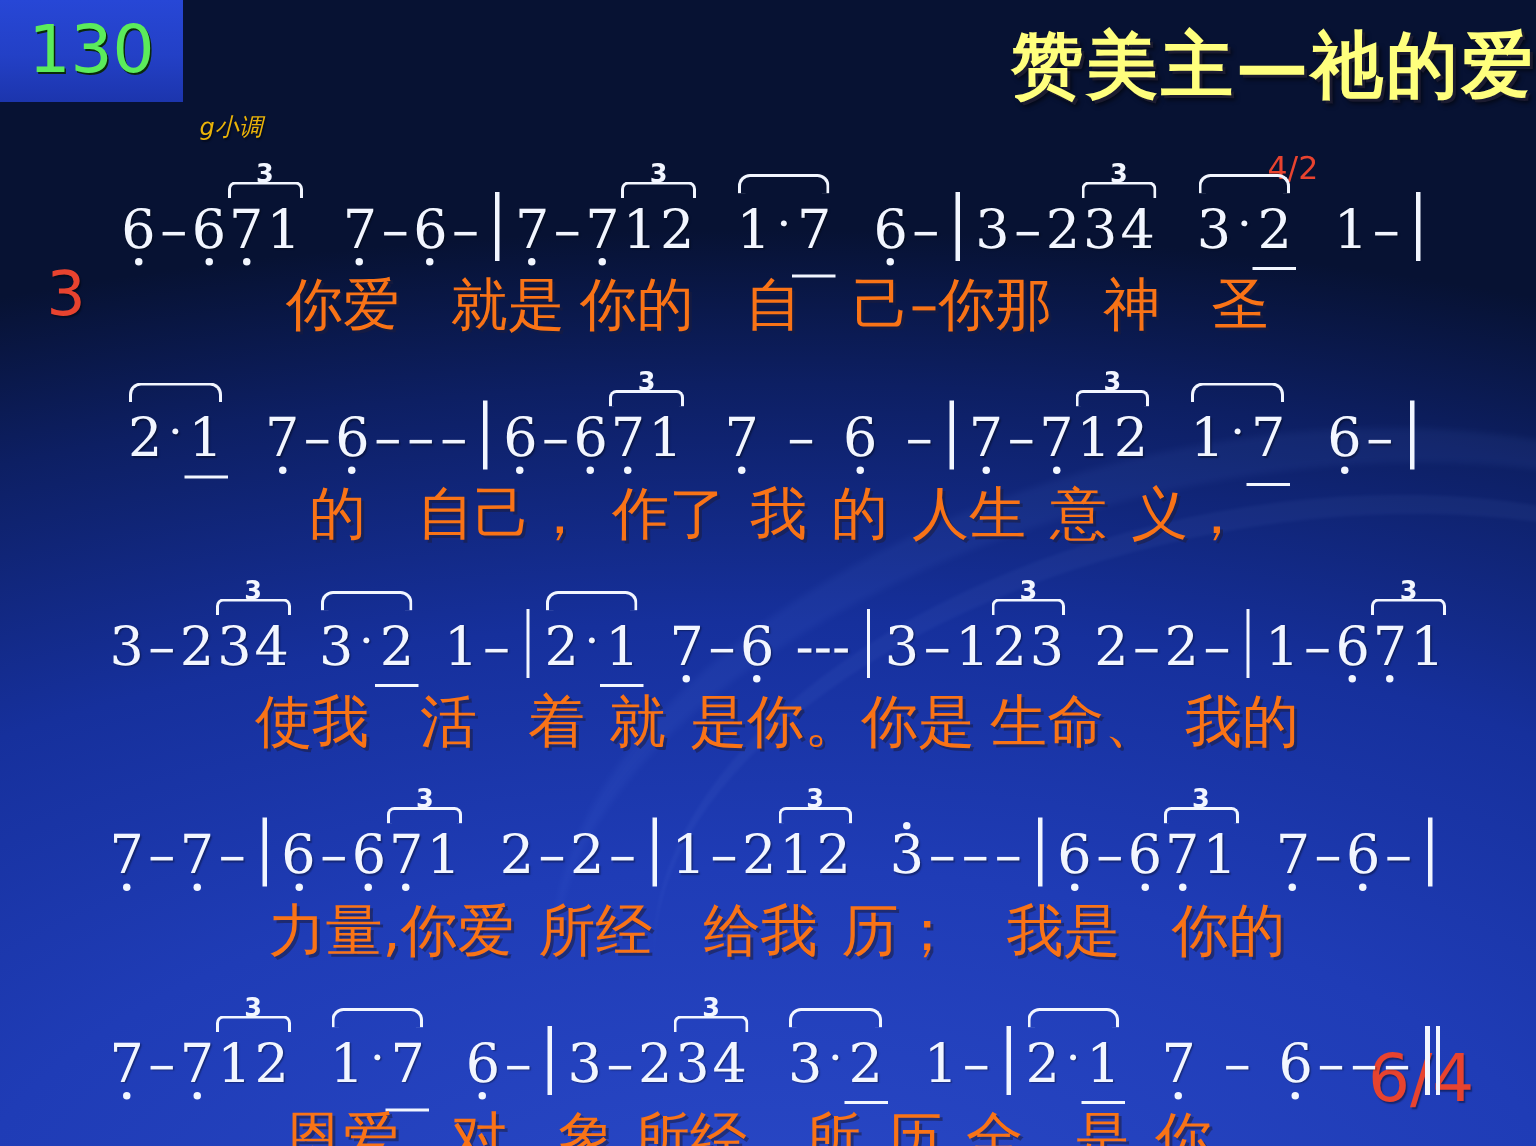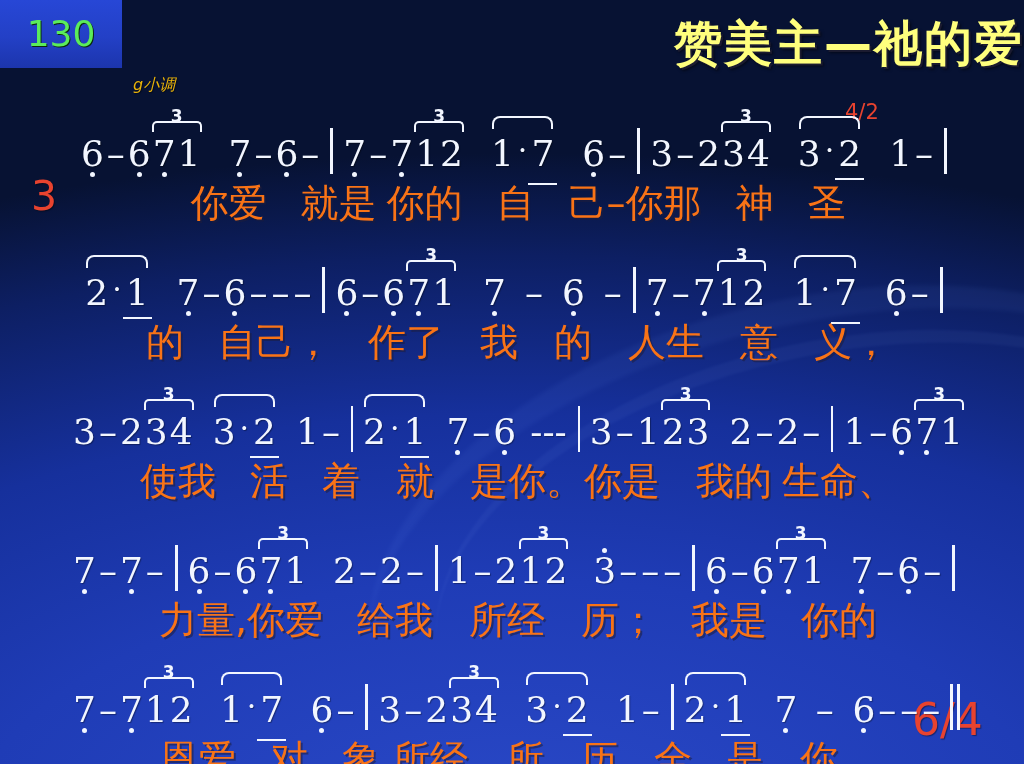--- a/index.html
+++ b/index.html
@@ -34,21 +34,21 @@
     transform:rotate(-12deg);
     filter:blur(1px);
   }
   
   #hymn-number-box{
     position:absolute; left:0; top:0; width:122px; height:68px;
     background:linear-gradient(180deg,#2747d6 0%,#2340c6 55%,#1c35ad 100%);
     display:flex; align-items:center; justify-content:center;
   }
   #hymn-number{
-    font-size:36px; color:#5bec5b; line-height:1;
+    font-size:44px; color:#5bec5b; line-height:1;
     font-family:"DejaVu Sans","Liberation Sans",sans-serif;
     text-shadow:1px 1px 0 #0a2a0a;
   }
   #song-title{
     position:absolute; left:0; right:0; top:12px;
     text-align:right;
     font-size:48px; font-weight:bold; letter-spacing:2px;
     color:#ffff7d;
     text-shadow:2px 2px 0 #1b1b30, 3px 3px 3px rgba(0,0,0,.55);
   }
@@ -162,21 +162,21 @@
   .lyric{
     display:inline-block;
     font-size:38px;
     line-height:46px;
     color:#f97316;
     font-family:"DejaVu Sans","Liberation Sans",sans-serif;
     text-shadow:2px 2px 0 rgba(30,30,60,.55);
     letter-spacing:0;
   }
   .lyric.gap-s{ margin-left:10px; }
-  .lyric.gap-m{ margin-left:36px; }
+  .lyric.gap-m{ margin-left:16px; }
   .lyric.gap-l{ margin-left:34px; }
 </style>
 </head>
 <body>
 
 <div id="bg-gradient"></div>
 <div id="bg-swoosh-1"></div>
 <div id="bg-swoosh-2"></div>
 
 <div id="hymn-number-box">
@@ -382,22 +382,22 @@
         </span>
         <span class="note low">7</span><span class="note">1</span>
       </span>
     </div>
     <div class="lyrics-row">
       <span class="lyric">使我</span>
       <span class="lyric gap-l">活</span>
       <span class="lyric gap-l">着</span>
       <span class="lyric gap-m">就</span>
       <span class="lyric gap-m">是你。你是</span>
+      <span class="lyric gap-s">生命、</span>
       <span class="lyric gap-m">我的</span>
-      <span class="lyric gap-s">生命、</span>
     </div>
   </div>
 
   <div class="system">
     <div class="notation-row">
       <span class="note low">7</span>
       <span class="dash">–</span>
       <span class="note low">7</span>
       <span class="dash">–</span>
       <span class="barline"></span>
@@ -445,22 +445,22 @@
       </span>
       <span class="space wide"></span>
       <span class="note low">7</span>
       <span class="dash">–</span>
       <span class="note low">6</span>
       <span class="dash">–</span>
       <span class="barline"></span>
     </div>
     <div class="lyrics-row">
       <span class="lyric">力量,你爱</span>
+      <span class="lyric gap-m">所经</span>
       <span class="lyric gap-l">给我</span>
-      <span class="lyric gap-m">所经</span>
       <span class="lyric gap-m">历；</span>
       <span class="lyric gap-l">我是</span>
       <span class="lyric gap-l">你的</span>
     </div>
   </div>
 
   <div class="system">
     <div class="notation-row">
       <span class="note low">7</span>
       <span class="dash">–</span>

